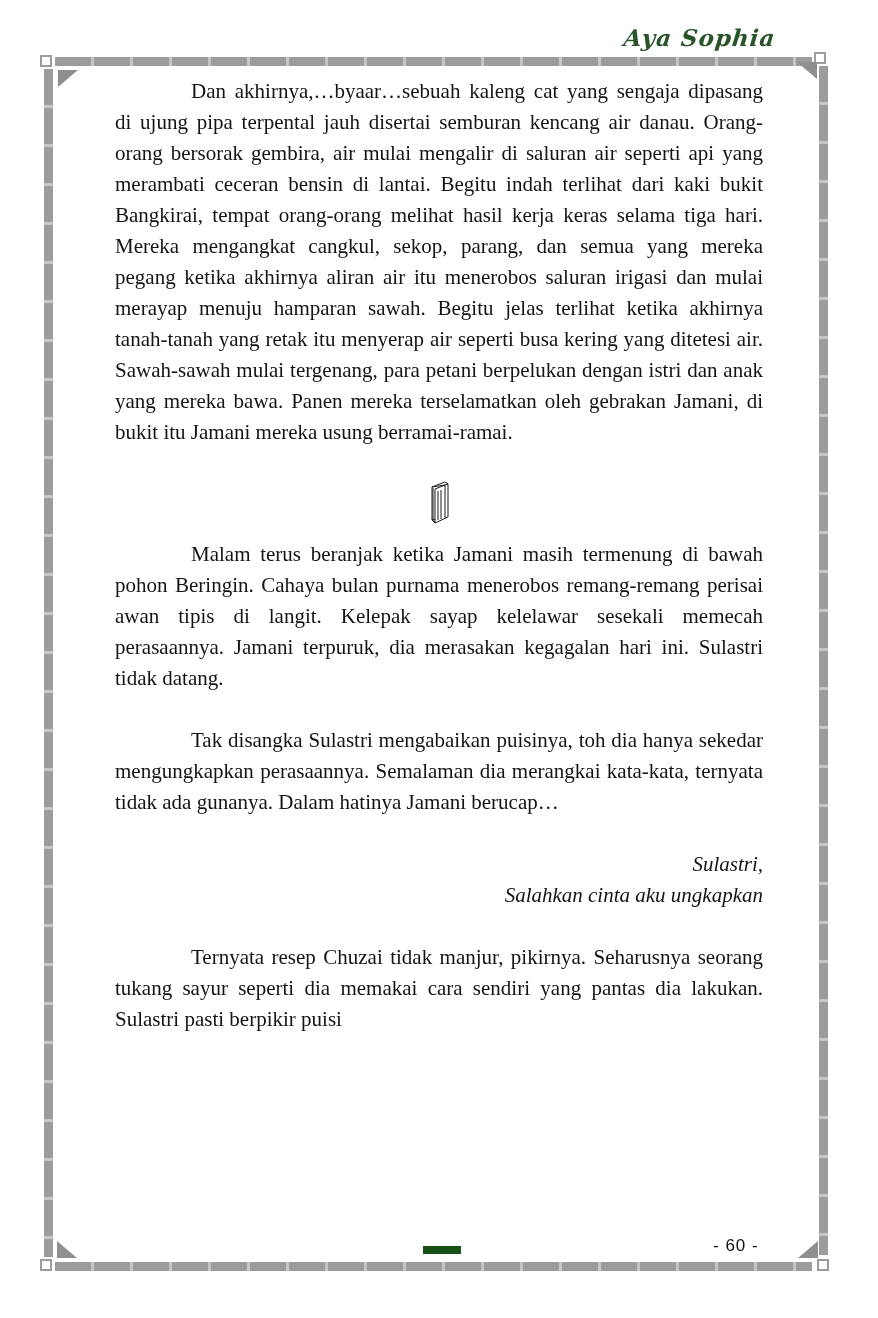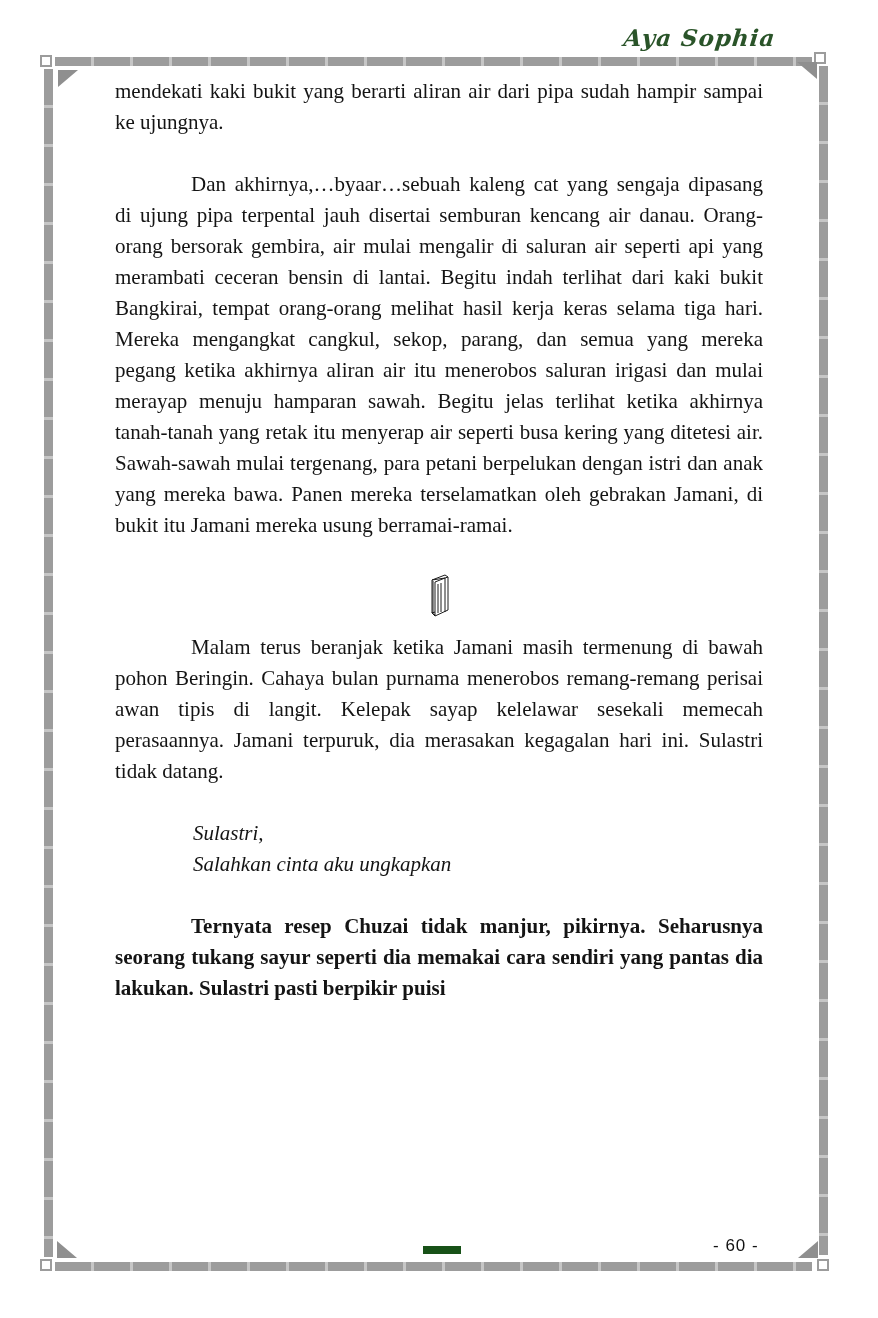--- a/index.html
+++ b/index.html
@@ -30,26 +30,26 @@
   .tri-tr{left:797px;top:62px;clip-path:polygon(0 0,100% 0,100% 100%);}
   .tri-bl{left:57px;top:1241px;clip-path:polygon(0 0,0 100%,100% 100%);}
   .tri-br{left:798px;top:1241px;clip-path:polygon(100% 0,100% 100%,0 100%);}
   
   .text-column{
     position:absolute;left:115px;top:76px;width:648px;
     font-size:21px;line-height:31px;text-align:justify;
   }
   .para{margin:0 0 31px 0;}
   .para.indent{text-indent:76px;}
-  .para.last{margin-bottom:8px;font-weight:bold;}
+  .para.last{margin-bottom:8px;}
   
   .divider{text-align:center;margin:2px 0 10px 0;height:50px;}
   .divider svg{display:inline-block;}
   
-  .poem{font-style:italic;margin:0 0 31px 78px;text-align:left;}
+  .poem{font-style:italic;margin:0 0 31px 78px;text-align:right;}
   .poem div{line-height:31px;}
   
   .footer-ornament{position:absolute;left:423px;top:1246px;width:38px;height:8px;background:#175117;}
   .page-number{
     position:absolute;left:713px;top:1236px;
     font-family:"Liberation Sans", sans-serif;font-size:17px;color:#111111;letter-spacing:1px;text-align:center;
   }
 </style>
 </head>
 <body>
@@ -63,41 +63,41 @@
 <div class="corner-square sq-tl"></div>
 <div class="corner-square sq-tr"></div>
 <div class="corner-square sq-bl"></div>
 <div class="corner-square sq-br"></div>
 <div class="corner-triangle tri-tl"></div>
 <div class="corner-triangle tri-tr"></div>
 <div class="corner-triangle tri-bl"></div>
 <div class="corner-triangle tri-br"></div>
 
 <div class="text-column">
-  <p class="para">mendekati kaki bukit yang berarti aliran air dari pipa sudah hampir sampai ke ujungnya.</p>
   <p class="para indent">Dan akhirnya,…byaar…sebuah kaleng cat yang sengaja dipasang di ujung pipa terpental jauh disertai semburan kencang air danau. Orang-orang bersorak gembira, air mulai mengalir di saluran air seperti api yang merambati ceceran bensin di lantai. Begitu indah terlihat dari kaki bukit Bangkirai, tempat orang-orang melihat hasil kerja keras selama tiga hari. Mereka mengangkat cangkul, sekop, parang, dan semua yang mereka pegang ketika akhirnya aliran air itu menerobos saluran irigasi dan mulai merayap menuju hamparan sawah. Begitu jelas terlihat ketika akhirnya tanah-tanah yang retak itu menyerap air seperti busa kering yang ditetesi air. Sawah-sawah mulai tergenang, para petani berpelukan dengan istri dan anak yang mereka bawa. Panen mereka terselamatkan oleh gebrakan Jamani, di bukit itu Jamani mereka usung berramai-ramai.</p>
 
   <div class="divider">
     <span>
       <svg width="32" height="48" viewBox="0 0 32 48" xmlns="http://www.w3.org/2000/svg">
         <g fill="none" stroke="#1c1c1c" stroke-width="1">
           <path d="M9 8 L22 3 L25 5 L25 38 L12 44 L9 41 Z" fill="#ffffff"></path>
           <path d="M9 8 L22 6 L25 5"></path>
           <path d="M12 44 L12 10 L22 6 L22 40"></path>
           <path d="M15 12 L15 41"></path>
           <path d="M18 11 L18 40"></path>
           <path d="M9 41 L12 40"></path>
           <path d="M10 9 L10 40"></path>
           <path d="M9 40 C10 42 11 42 12 43"></path>
         </g>
       </svg>
     </span>
   </div>
 
   <p class="para indent">Malam terus beranjak ketika Jamani masih termenung di bawah pohon Beringin. Cahaya bulan purnama  menerobos remang-remang perisai awan tipis di langit. Kelepak sayap kelelawar sesekali memecah perasaannya. Jamani terpuruk, dia merasakan kegagalan hari ini. Sulastri tidak datang.</p>
+  <p class="para indent">Tak disangka Sulastri mengabaikan puisinya, toh dia hanya sekedar  mengungkapkan perasaannya. Semalaman dia merangkai kata-kata, ternyata tidak ada gunanya. Dalam hatinya Jamani berucap…</p>
 
   <div class="poem">
     <div>Sulastri,</div>
     <div>Salahkan cinta aku ungkapkan</div>
   </div>
 
   <p class="para indent last">Ternyata resep Chuzai tidak manjur, pikirnya. Seharusnya seorang tukang sayur seperti dia memakai cara sendiri yang pantas dia lakukan. Sulastri pasti berpikir puisi</p>
 </div>
 
 <div class="footer-ornament"></div>

